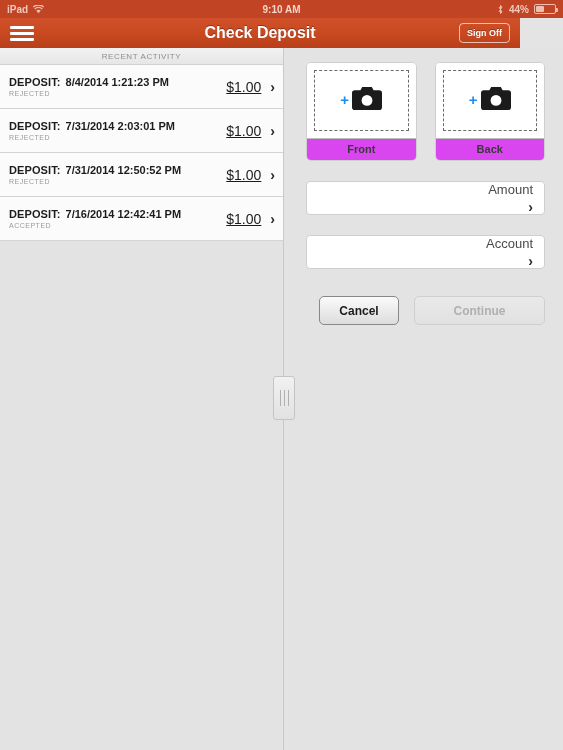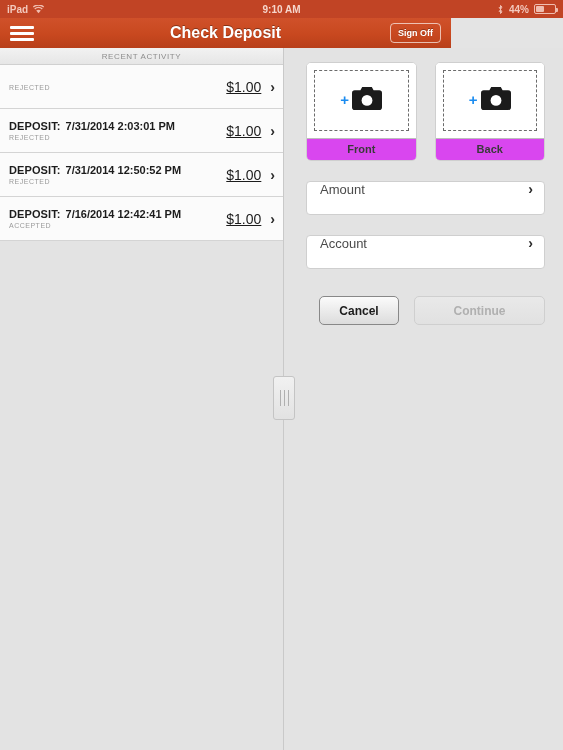--- a/index.html
+++ b/index.html
@@ -29,21 +29,21 @@
     position: relative; padding: 1px;
   }
   .battery::after {
     content: ""; position: absolute; right: -3px; top: 3px;
     width: 2px; height: 4px; background: #f0bdaf; border-radius: 0 1px 1px 0;
   }
   .battery > i { display: block; height: 100%; width: 44%; background: #f0bdaf; border-radius: 1px; }
 
   
   .navbar {
-    position: absolute; top: 18px; left: 0; width: 451px; height: 30px;
+    position: absolute; top: 18px; left: 0; width: 520px; height: 30px;
     background: linear-gradient(180deg, #d0512a 0%, #c8481f 55%, #b83f1a 100%);
     border-bottom: 1px solid #9e3413;
     display: flex; align-items: center; padding: 15px 10px;
   }
   .hamburger { width: 24px; display: flex; flex-direction: column; gap: 3px; cursor: pointer; }
   .hamburger span { display: block; height: 3px; background: #fff; border-radius: 1px; }
   .nav-title {
     position: absolute; left: 0; right: 0; text-align: center;
     color: #fff; font-size: 16px; font-weight: bold;
     text-shadow: 0 -1px 0 rgba(0,0,0,.35);
@@ -121,22 +121,22 @@
   .cam-label {
     background: #d946ef; border-top: 1px solid #bdbdbd;
     text-align: center; font-size: 11px; font-weight: bold; color: #3a3a3a;
     padding: 4px 0 5px;
   }
 
   
   .field-row {
     margin-top: 20px; background: #fff;
     border: 1px solid #cfcfcf; border-radius: 4px;
-    height: 34px; display: flex; align-items: flex-start;
-    padding: 0 11px 0 13px; cursor: pointer;
+    height: 34px; display: flex; align-items: flex-end;
+    padding: 0 11px 0 13px; cursor: pointer; flex-direction: column;
   }
   .field-label { flex: 1; font-size: 13px; color: #4a4a4a; }
 
   
   .btn-row { display: flex; gap: 15px; margin-top: 27px; padding-left: 13px; }
   .btn {
     height: 29px; border-radius: 5px;
     display: flex; align-items: center; justify-content: center;
     font-size: 12px; font-weight: bold; cursor: pointer;
   }
@@ -191,20 +191,23 @@
     <div class="signoff">Sign Off</div>
   </div>
 
   <div class="content">
 
     <div class="left-pane">
       <div class="list-header">RECENT ACTIVITY</div>
 
       <div class="deposit-row">
         <div class="row-main">
+          <div class="row-title">
+            <span class="lbl">DEPOSIT:</span><span class="dt">8/4/2014 1:21:23 PM</span>
+          </div>
           <div class="row-status">REJECTED</div>
         </div>
         <div class="row-amount">$1.00</div>
         <div class="chev">›</div>
       </div>
 
       <div class="deposit-row">
         <div class="row-main">
           <div class="row-title">
             <span class="lbl">DEPOSIT:</span><span class="dt">7/31/2014 2:03:01 PM</span>

